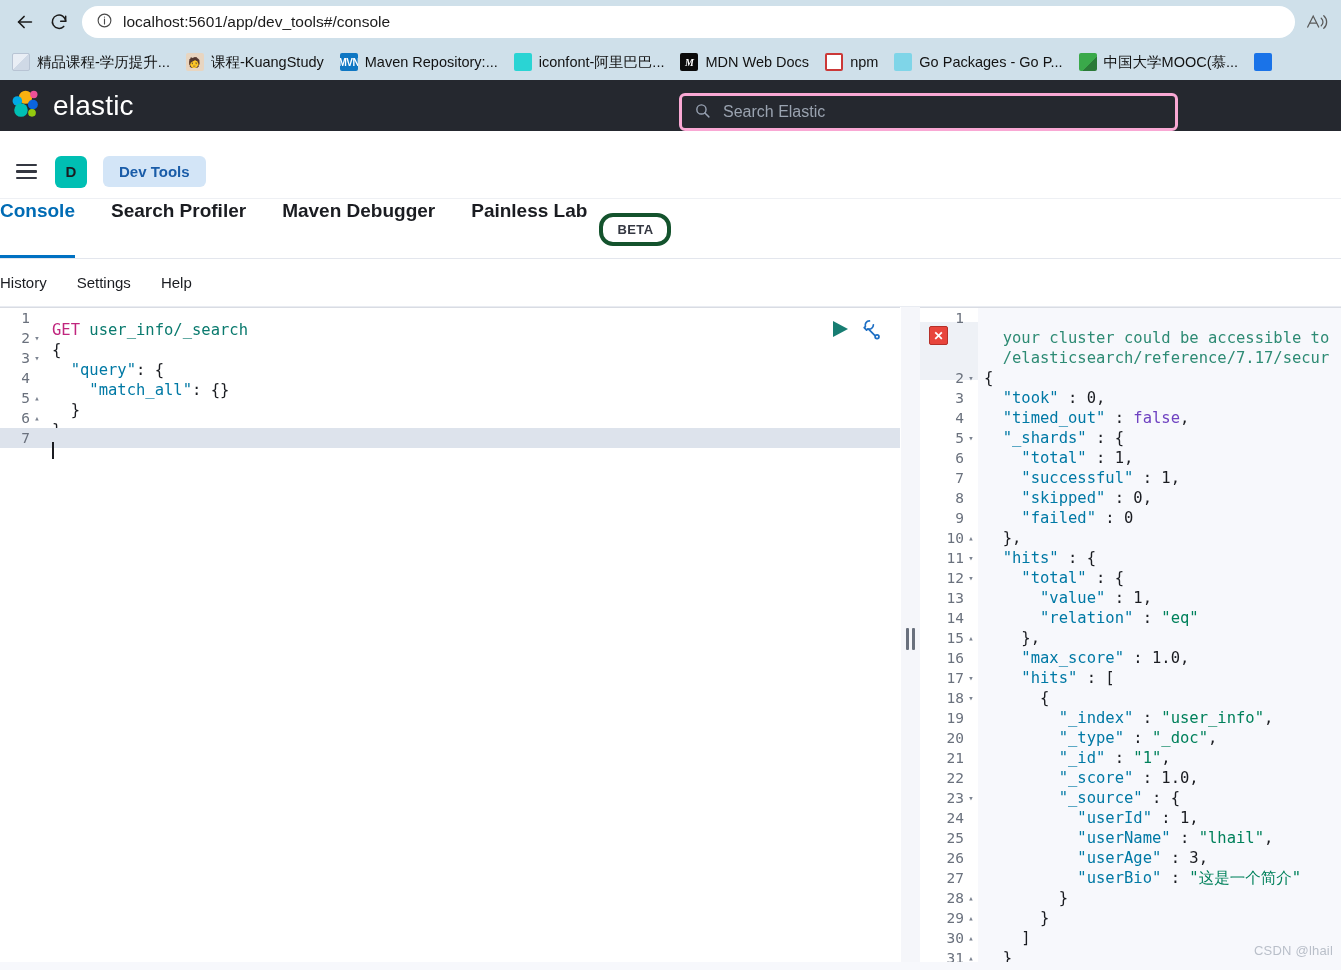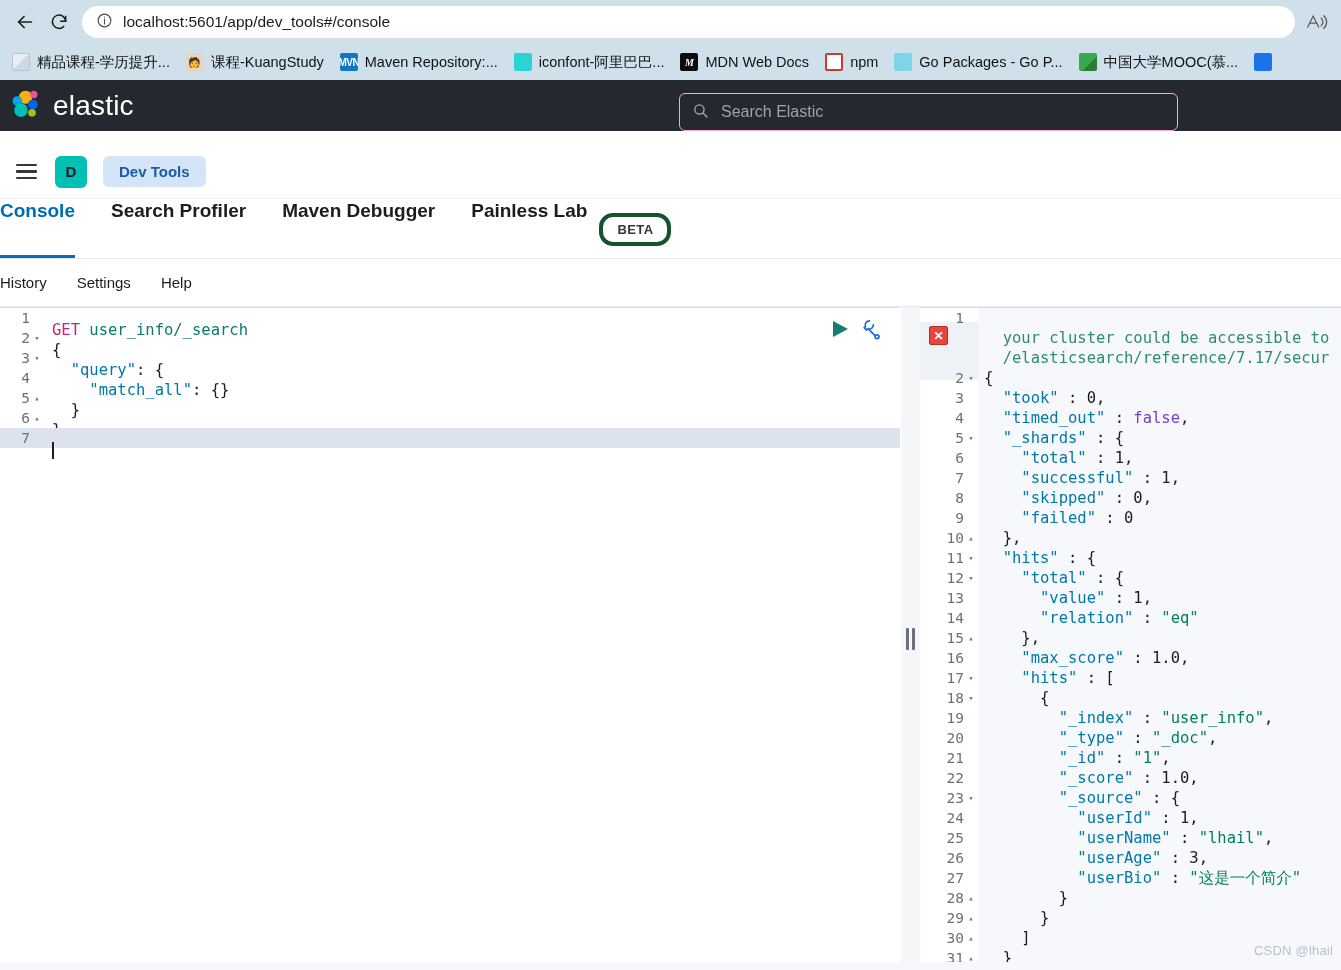--- a/index.html
+++ b/index.html
@@ -75,21 +75,21 @@
   .elastic-brand { display: flex; align-items: center; padding-left: 10px; cursor: pointer; }
   .elastic-logo { width: 33px; height: 33px; flex: none; }
   .elastic-word {
     color: #ffffff; font-size: 28px; margin-left: 10px; letter-spacing: 0.2px;
     font-family: "Liberation Sans", sans-serif; font-weight: 400;
   }
   .search-wrap {
     position: absolute; left: 679px; top: 93px; width: 499px; height: 38px;
   }
   .search-box {
-    width: 100%; height: 100%; border: 1px solid #f9a8d4; border-radius: 6px;
+    width: 100%; height: 100%; border: 3px solid #f9a8d4; border-radius: 6px;
     display: flex; align-items: center; padding: 0 12px; background: transparent;
   }
   .search-box .s-icon { color: #98a2b3; flex: none; margin-right: 12px; }
   .search-box .s-ph { color: #9aa3b0; font-size: 16px; }
 
   
   .appnav {
     position: absolute; top: 145px; left: 0; width: 1341px; height: 54px;
     background: #ffffff; display: flex; align-items: center; padding-left: 8px;
     border-bottom: 1px solid #eef0f4;

